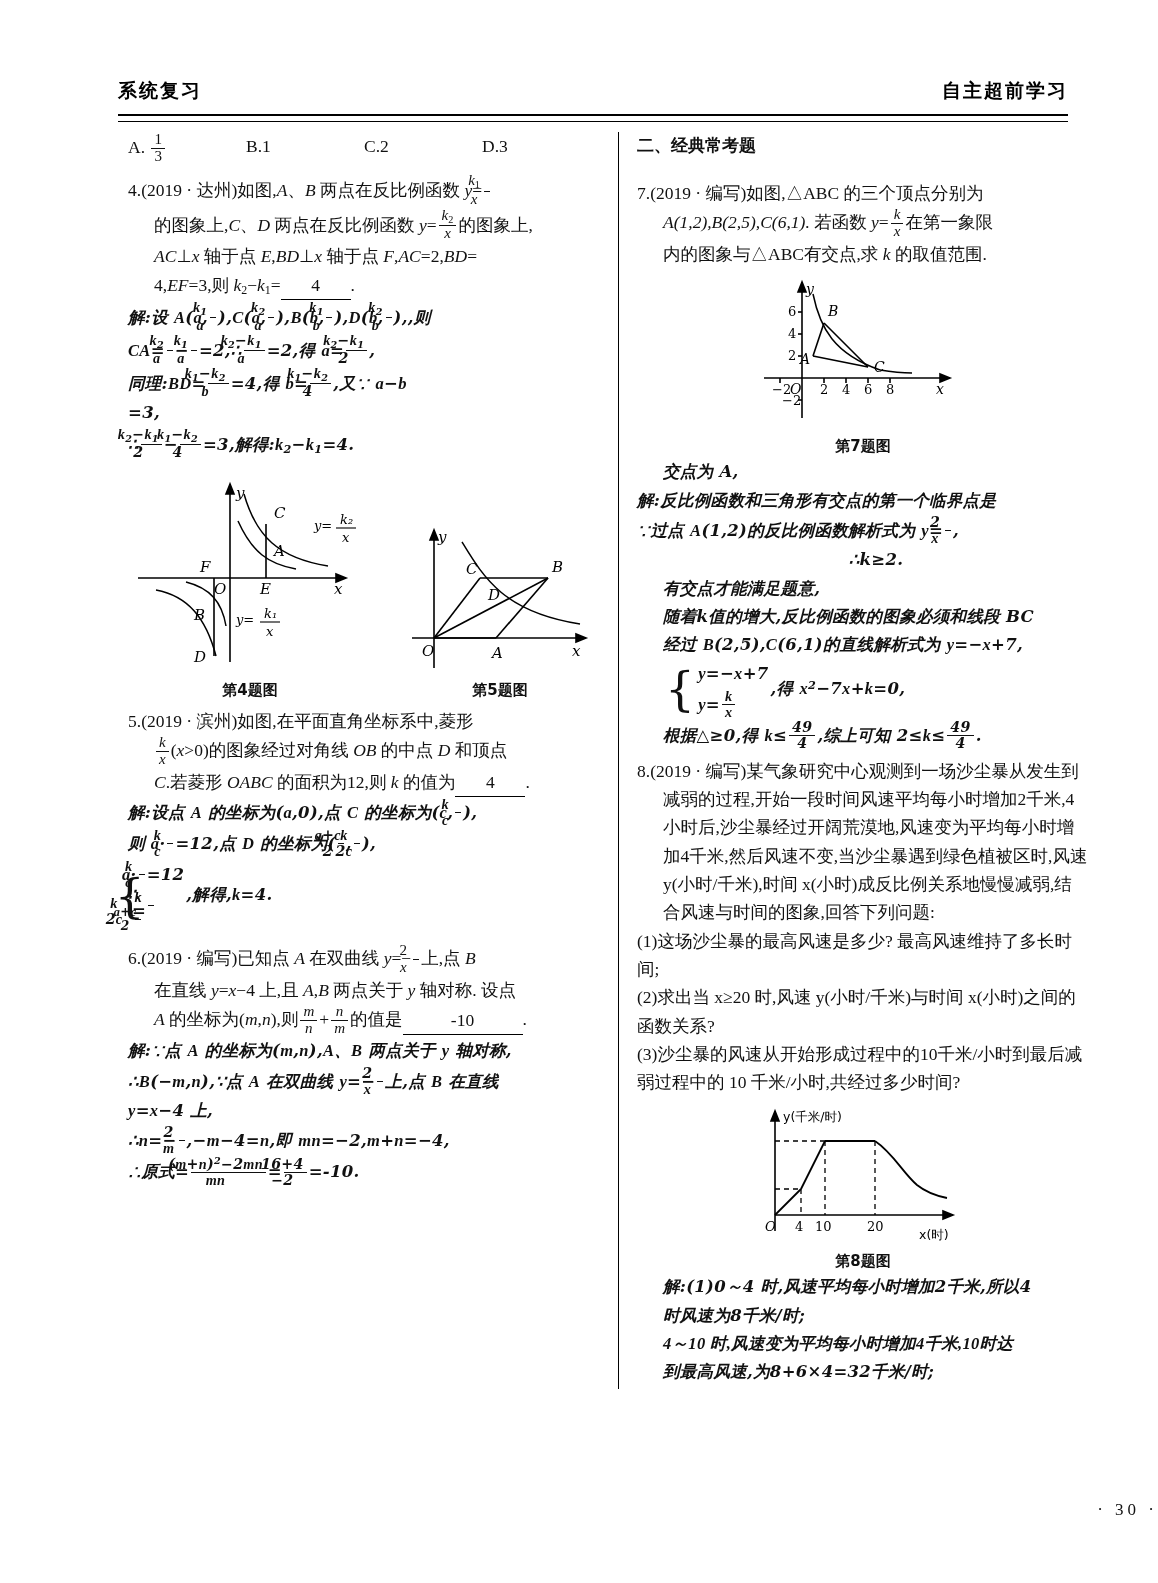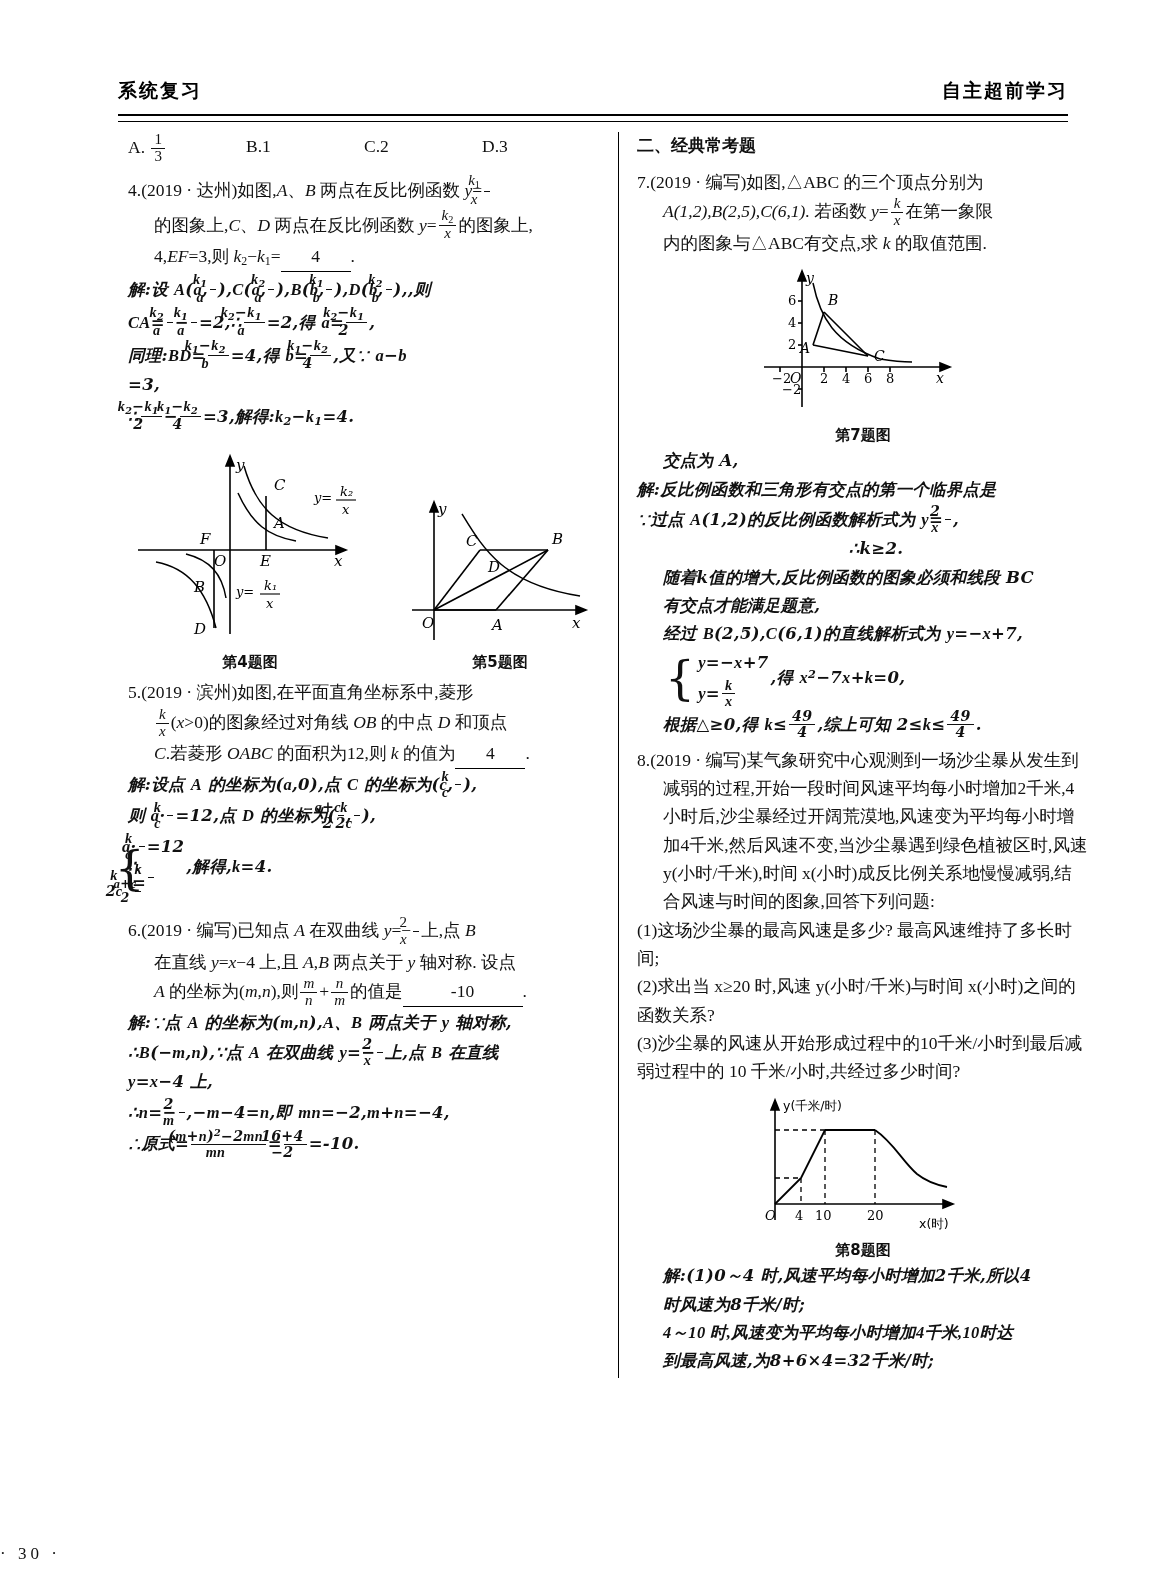--- a/index.html
+++ b/index.html
@@ -65,41 +65,41 @@
   .sub { font-size:0.68em; vertical-align:-0.28em; }
   .sup { font-size:0.68em; vertical-align:0.5em; }
 
   .blank { display:inline-block; min-width:58px; text-align:center;
            border-bottom:1.3px solid #000; padding:0 6px; }
 
   .opts { display:flex; gap:0; margin-bottom:8px; }
   .opt { width:118px; }
 
   .sec-title { font-family:"DejaVu Sans", sans-serif; font-weight:bold;
-               font-size:17px; margin-bottom:8px; }
+               font-size:17px; margin-bottom:19px; }
 
   
   .sys { display:inline-flex; align-items:center; vertical-align:middle; margin:0 2px; }
   .sys .brace {
     font-size:2.85em; line-height:0.82; font-weight:300;
     font-family:"DejaVu Serif", serif; font-style:normal; margin-right:3px;
   }
   .sys .rows { display:inline-block; }
   .sys .rows > div { line-height:1.75; white-space:nowrap; }
 
   
   .figrow { display:flex; justify-content:space-between; align-items:flex-end; margin:6px 0 4px 0; }
   .figbox { text-align:center; }
   .figcap { font-family:"DejaVu Sans", sans-serif; font-weight:bold; font-size:15px; margin-top:2px; }
   svg { display:block; }
   .fig-center { display:flex; justify-content:center; }
 
   .pagenum {
     position:absolute; left:0; right:0; top:1500px;
-    text-align:left; font-size:17px; letter-spacing:4px;margin-top:44px;
+    text-align:right; font-size:17px; letter-spacing:4px;
   }
 </style>
 </head>
 <body>
 
 <div class="page">
 
   <div class="header">
     <div class="hdr-left">系统复习</div>
     <div class="hdr-right">自主超前学习</div>
@@ -123,20 +123,23 @@
         <span>D.</span><span>3</span>
       </div>
     </div>
 
     <div class="q">
       <div class="hang">
         <span>4.</span><span>(2019 · 达州)</span><span>如图,</span><span class="mi">A</span><span>、</span><span class="mi">B</span> <span>两点在反比例函数</span> <span class="mi">y</span>=<span class="frac"><span class="n"><span class="mi">k</span><span class="sub">1</span></span><span class="d"><span class="mi">x</span></span></span>
       </div>
       <div class="indent">
         <span>的图象上,</span><span class="mi">C</span>、<span class="mi">D</span> <span>两点在反比例函数</span> <span class="mi">y</span>=<span class="frac"><span class="n"><span class="mi">k</span><span class="sub">2</span></span><span class="d"><span class="mi">x</span></span></span><span>的图象上,</span>
+      </div>
+      <div class="indent">
+        <span class="mi">AC</span>⊥<span class="mi">x</span> <span>轴于点</span> <span class="mi">E</span>,<span class="mi">BD</span>⊥<span class="mi">x</span> <span>轴于点</span> <span class="mi">F</span>,<span class="mi">AC</span>=2,<span class="mi">BD</span>=
       </div>
       <div class="indent">
         4,<span class="mi">EF</span>=3,则 <span class="mi">k</span><span class="sub">2</span>−<span class="mi">k</span><span class="sub">1</span>=<span class="blank">4</span>.
       </div>
 
       <div class="sol">
         <span>解:设</span> <span class="mi">A</span>(<span class="mi">a</span>,<span class="frac"><span class="n"><span class="mi">k</span><span class="sub">1</span></span><span class="d"><span class="mi">a</span></span></span>),<span class="mi">C</span>(<span class="mi">a</span>,<span class="frac"><span class="n"><span class="mi">k</span><span class="sub">2</span></span><span class="d"><span class="mi">a</span></span></span>),<span class="mi">B</span>(<span class="mi">b</span>,<span class="frac"><span class="n"><span class="mi">k</span><span class="sub">1</span></span><span class="d"><span class="mi">b</span></span></span>),<span class="mi">D</span>(<span class="mi">b</span>,<span class="frac"><span class="n"><span class="mi">k</span><span class="sub">2</span></span><span class="d"><span class="mi">b</span></span></span>),<span>,则</span>
       </div>
       <div class="sol">
         <span class="mi">CA</span>=<span class="frac"><span class="n"><span class="mi">k</span><span class="sub">2</span></span><span class="d"><span class="mi">a</span></span></span>−<span class="frac"><span class="n"><span class="mi">k</span><span class="sub">1</span></span><span class="d"><span class="mi">a</span></span></span>=2,∴<span class="frac"><span class="n"><span class="mi">k</span><span class="sub">2</span>−<span class="mi">k</span><span class="sub">1</span></span><span class="d"><span class="mi">a</span></span></span>=2,得 <span class="mi">a</span>=<span class="frac"><span class="n"><span class="mi">k</span><span class="sub">2</span>−<span class="mi">k</span><span class="sub">1</span></span><span class="d">2</span></span>,
@@ -358,22 +361,22 @@
           <div class="figcap">第7题图</div>
         </div>
       </div>
 
       <div class="sol" style="text-indent:0;"><span>交点为 A,</span></div>
       <div class="sol"><span>解:反比例函数和三角形有交点的第一个临界点是</span></div>
       <div class="sol">
         <span>∵过点</span> <span class="mi">A</span>(1,2)<span>的反比例函数解析式为</span> <span class="mi">y</span>=<span class="frac"><span class="n">2</span><span class="d"><span class="mi">x</span></span></span>,
       </div>
       <div class="sol" style="text-indent:0;text-align:center;"><span>∴k≥2.</span></div>
+      <div class="sol" style="text-indent:0;"><span>有交点才能满足题意,</span></div>
       <div class="sol" style="text-indent:0;"><span>随着k值的增大,反比例函数的图象必须和线段 BC</span></div>
-      <div class="sol" style="text-indent:0;"><span>有交点才能满足题意,</span></div>
       <div class="sol" style="text-indent:0;">
         <span>经过</span> <span class="mi">B</span>(2,5),<span class="mi">C</span>(6,1)<span>的直线解析式为</span> <span class="mi">y</span>=−<span class="mi">x</span>+7,
       </div>
       <div class="sol" style="text-indent:0;">
         <span class="sys">
             <span class="brace">{</span>
             <span class="rows">
               <div><span class="mi">y</span>=−<span class="mi">x</span>+7</div>
               <div><span class="mi">y</span>=<span class="frac"><span class="n"><span class="mi">k</span></span><span class="d"><span class="mi">x</span></span></span></div>
             </span>

